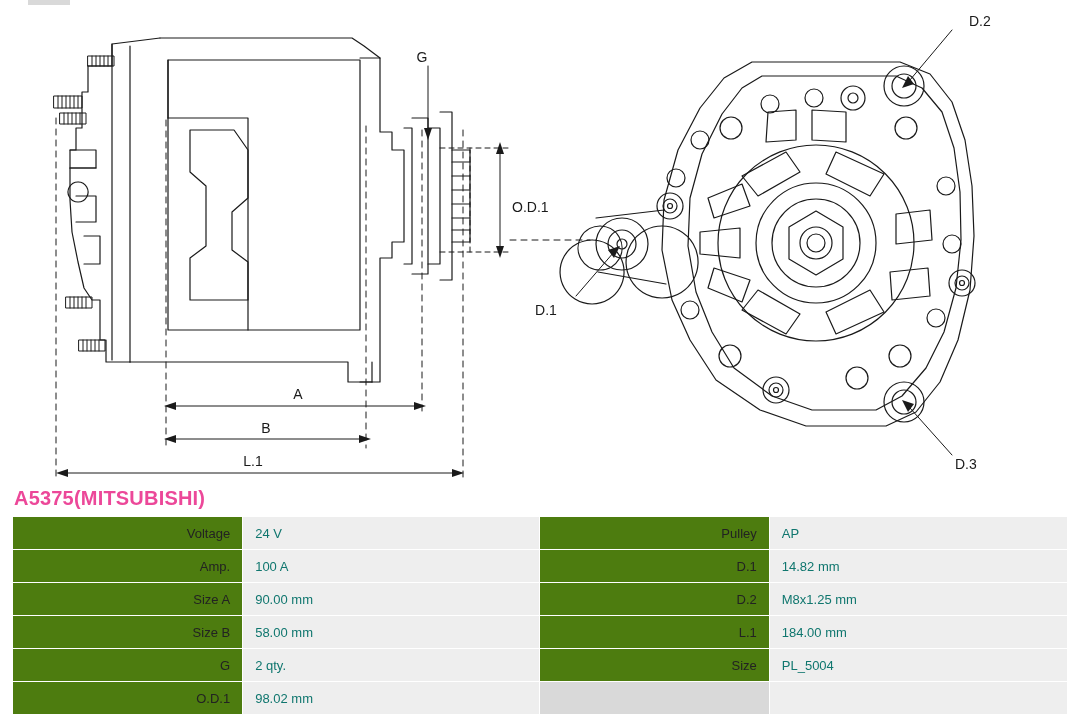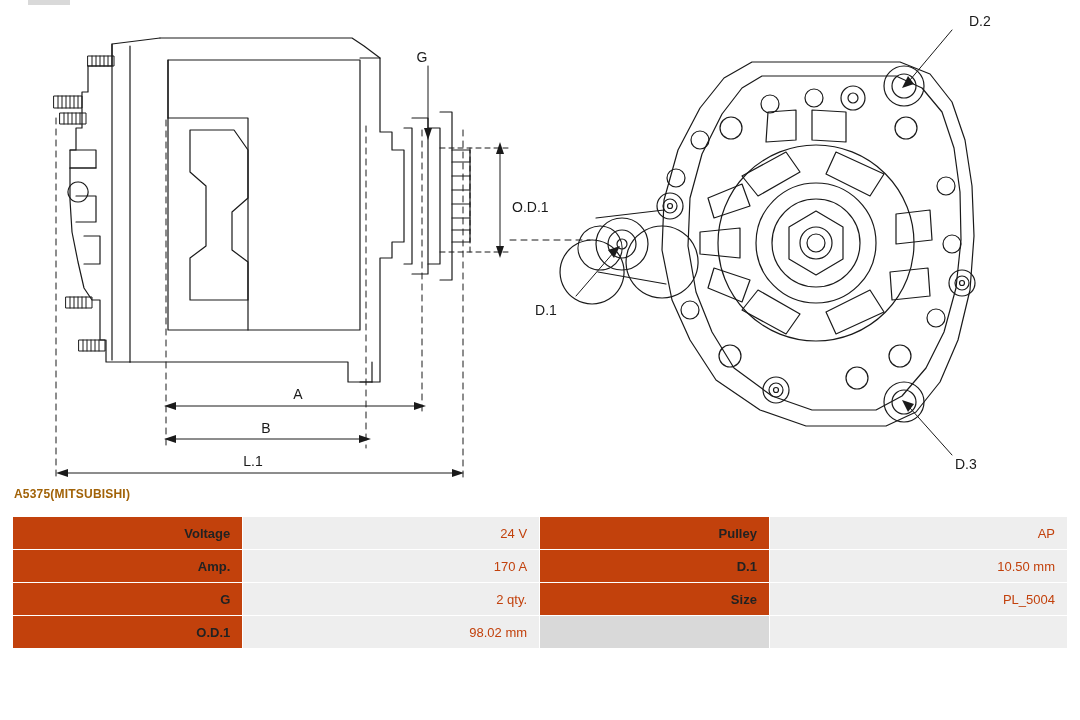--- a/index.html
+++ b/index.html
@@ -24,52 +24,50 @@
     position: absolute;
     left: 0;
     top: 0;
     width: 1080px;
     height: 485px;
   }
   .title {
     position: absolute;
     left: 14px;
     top: 487px;
-    font-size: 12px;
+    font-size: 20px;
     font-weight: bold;
-    color: #a16207;
+    color: #ec4899;
     letter-spacing: 0.2px;
     text-align: center;
   }
   table.specs {
     position: absolute;
     left: 12px;
     top: 516px;
     width: 1056px;
     border-collapse: collapse;
     font-size: 13px;
   }
   table.specs td {
     border: 1px solid #ffffff;
     height: 32px;
     padding: 0 12px;
     vertical-align: middle;
   }
   td.lbl {
-    background: #c2410c;
+    background: #4d7c0f;
     text-align: right;
     width: 216px;
     color: #222222;
-    font-weight: bold;
   }
   td.val {
     background: #eeeeee;
-    text-align: right;
     width: 288px;
-    color: #c2410c;
+    color: #0f766e;
   }
   td.empty {
     background: #eeeeee;
   }
   td.lbl-empty {
     background: #d9d9d9;
   }
   .topbar {
     position: absolute;
     left: 28px;
@@ -305,23 +303,35 @@
   <table class="specs">
     <tbody>
       <tr>
         <td class="lbl">Voltage</td>
         <td class="val">24 V</td>
         <td class="lbl">Pulley</td>
         <td class="val">AP</td>
       </tr>
       <tr>
         <td class="lbl">Amp.</td>
-        <td class="val">170 A</td>
+        <td class="val">100 A</td>
         <td class="lbl">D.1</td>
-        <td class="val">10.50 mm</td>
+        <td class="val">14.82 mm</td>
+      </tr>
+      <tr>
+        <td class="lbl">Size A</td>
+        <td class="val">90.00 mm</td>
+        <td class="lbl">D.2</td>
+        <td class="val">M8x1.25 mm</td>
+      </tr>
+      <tr>
+        <td class="lbl">Size B</td>
+        <td class="val">58.00 mm</td>
+        <td class="lbl">L.1</td>
+        <td class="val">184.00 mm</td>
       </tr>
       <tr>
         <td class="lbl">G</td>
         <td class="val">2 qty.</td>
         <td class="lbl">Size</td>
         <td class="val">PL_5004</td>
       </tr>
       <tr>
         <td class="lbl">O.D.1</td>
         <td class="val">98.02 mm</td>

